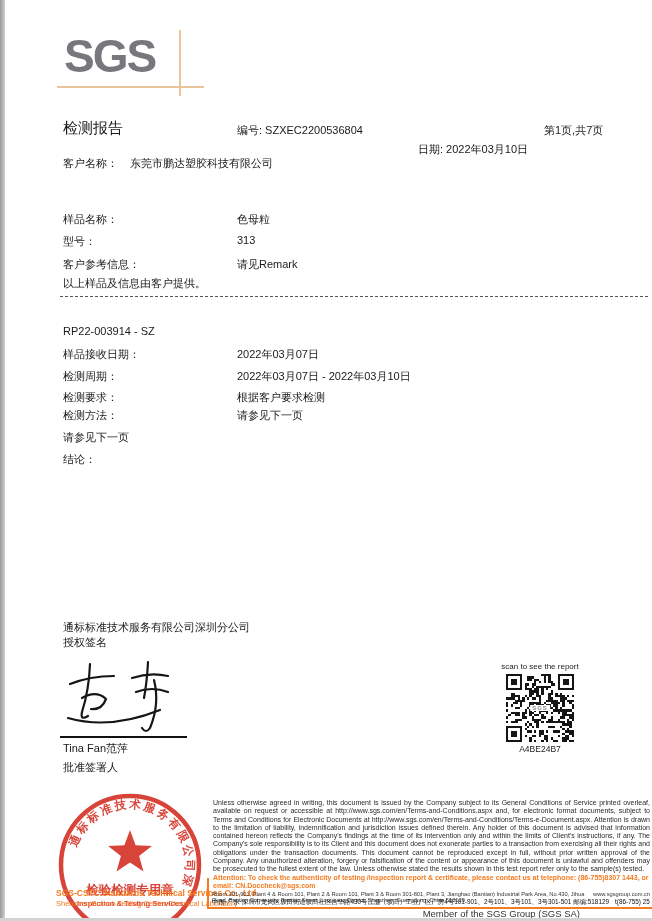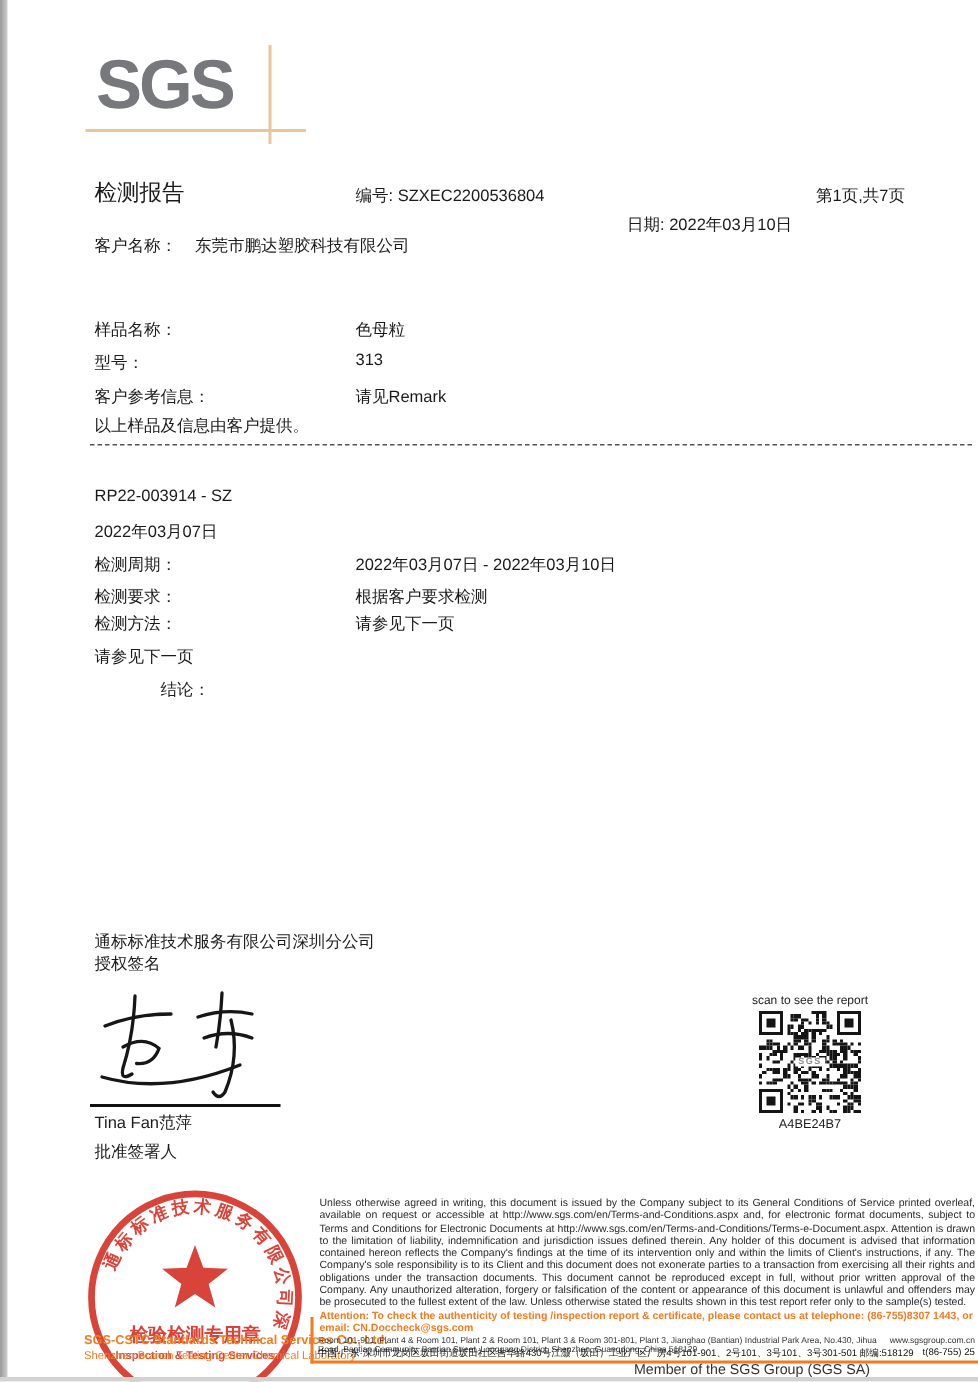--- a/index.html
+++ b/index.html
@@ -21,21 +21,21 @@
   .hdr-date{position:absolute;left:418px;top:123px;font-size:11px;margin-top:19px;}
   .hdr-page{position:absolute;left:544px;top:123px;font-size:11px;}
 
   
   .row{position:absolute;left:63px;font-size:11px;display:flex;white-space:nowrap;}
   .lbl-67{width:67px;flex:none;}
   .lbl-174{width:174px;flex:none;}
   .note{position:absolute;left:63px;font-size:11px;}
   .dashed{position:absolute;left:60px;top:296px;width:588px;border-top:1px dashed #555;}
 
-  .concl-lbl{position:absolute;left:63px;top:452px;font-size:11px;margin-left:44px;}
+  .concl-lbl{position:absolute;left:63px;top:452px;font-size:11px;}
   .concl-val{position:absolute;left:237px;top:451px;width:378px;font-size:11px;line-height:17px;text-align:justify;}
 
   
   .sig-company{position:absolute;left:63px;top:620px;font-size:11px;}
   .sig-auth{position:absolute;left:63px;top:635px;font-size:11px;}
   .sig-svg{position:absolute;left:60px;top:650px;}
   .sig-line{position:absolute;left:60px;top:736px;width:127px;border-top:2px solid #111;}
   .sig-name{position:absolute;left:63px;top:741px;font-size:11px;}
   .sig-title{position:absolute;left:63px;top:760px;font-size:11px;}
 
@@ -106,20 +106,21 @@
     <span>请见Remark</span>
   </div>
   <div class="note" style="top:276px">以上样品及信息由客户提供。</div>
 
   <div class="dashed"></div>
 
   <div class="row" style="top:325px">
     <span>RP22-003914 - SZ</span>
   </div>
   <div class="row" style="top:347px">
+    <span class="lbl-174">样品接收日期：</span>
     <span>2022年03月07日</span>
   </div>
   <div class="row" style="top:369px">
     <span class="lbl-174">检测周期：</span>
     <span>2022年03月07日 - 2022年03月10日</span>
   </div>
   <div class="row" style="top:390px">
     <span class="lbl-174">检测要求：</span>
     <span>根据客户要求检测</span>
   </div>

